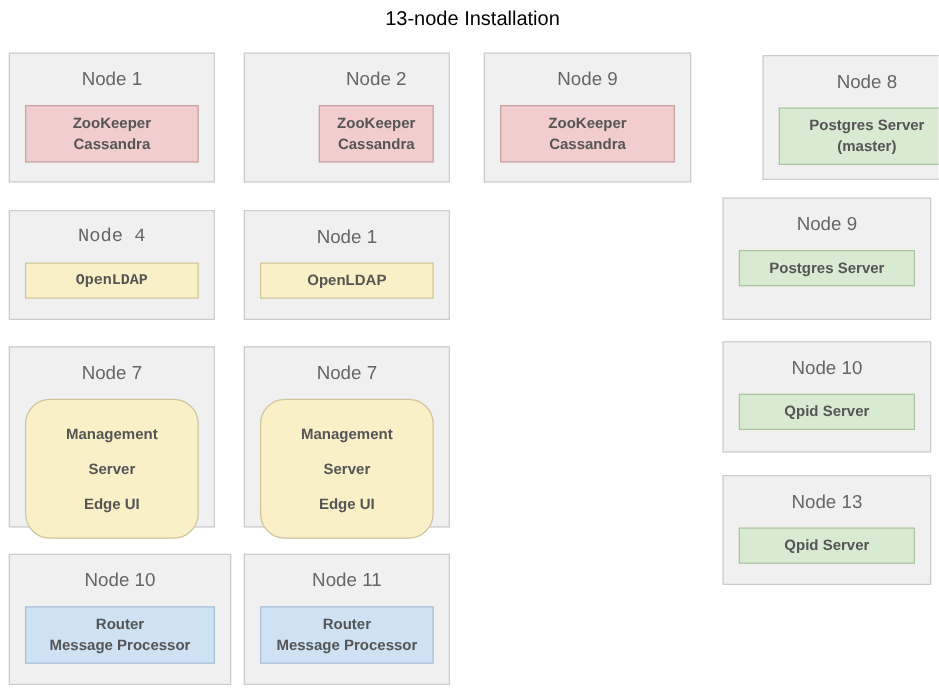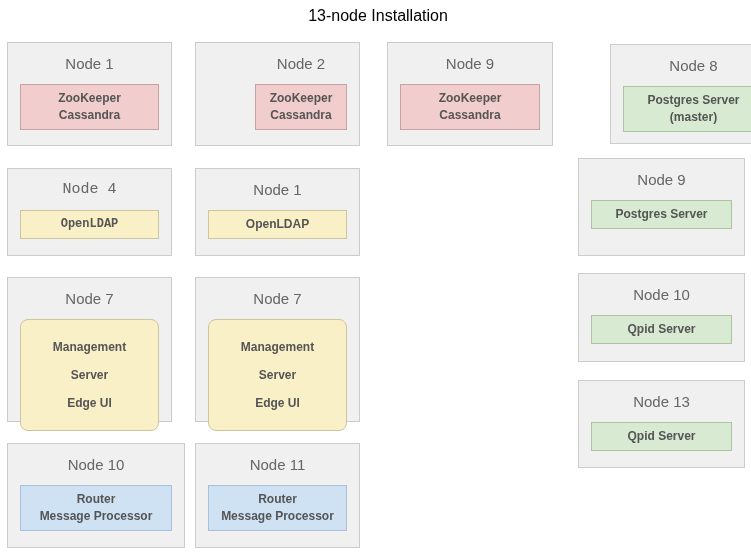--- a/index.html
+++ b/index.html
@@ -43,21 +43,21 @@
     border: 1px solid #bbbbbb;
     border-radius: 0;
     padding: 5px 2px;
     text-align: center;
     font-size: 12px;
     font-weight: bold;
     line-height: 17px;
     color: var(--service-text, #555555);
   }
   .t-management .svc {
-    border-radius: 8px;
+    border-radius: 20px;
     padding: 13px 12px;
     line-height: 28px;
   }
   
   .n-node-1  { left: 7px;   top: 42px;  width: 165px; height: 104px; }
   .n-node-2  { left: 195px; top: 42px;  width: 165px; height: 104px; padding-left: 47px; }
   .n-node-3  { left: 387px; top: 42px;  width: 166px; height: 104px; }
   .n-node-4  { left: 7px;   top: 168px; width: 165px; height: 88px; font-family: Liberation Mono, monospace;  }
   .n-node-5  { left: 195px; top: 168px; width: 165px; height: 88px;  }
   .n-node-6  { left: 7px;   top: 277px; width: 165px; height: 145px; }

